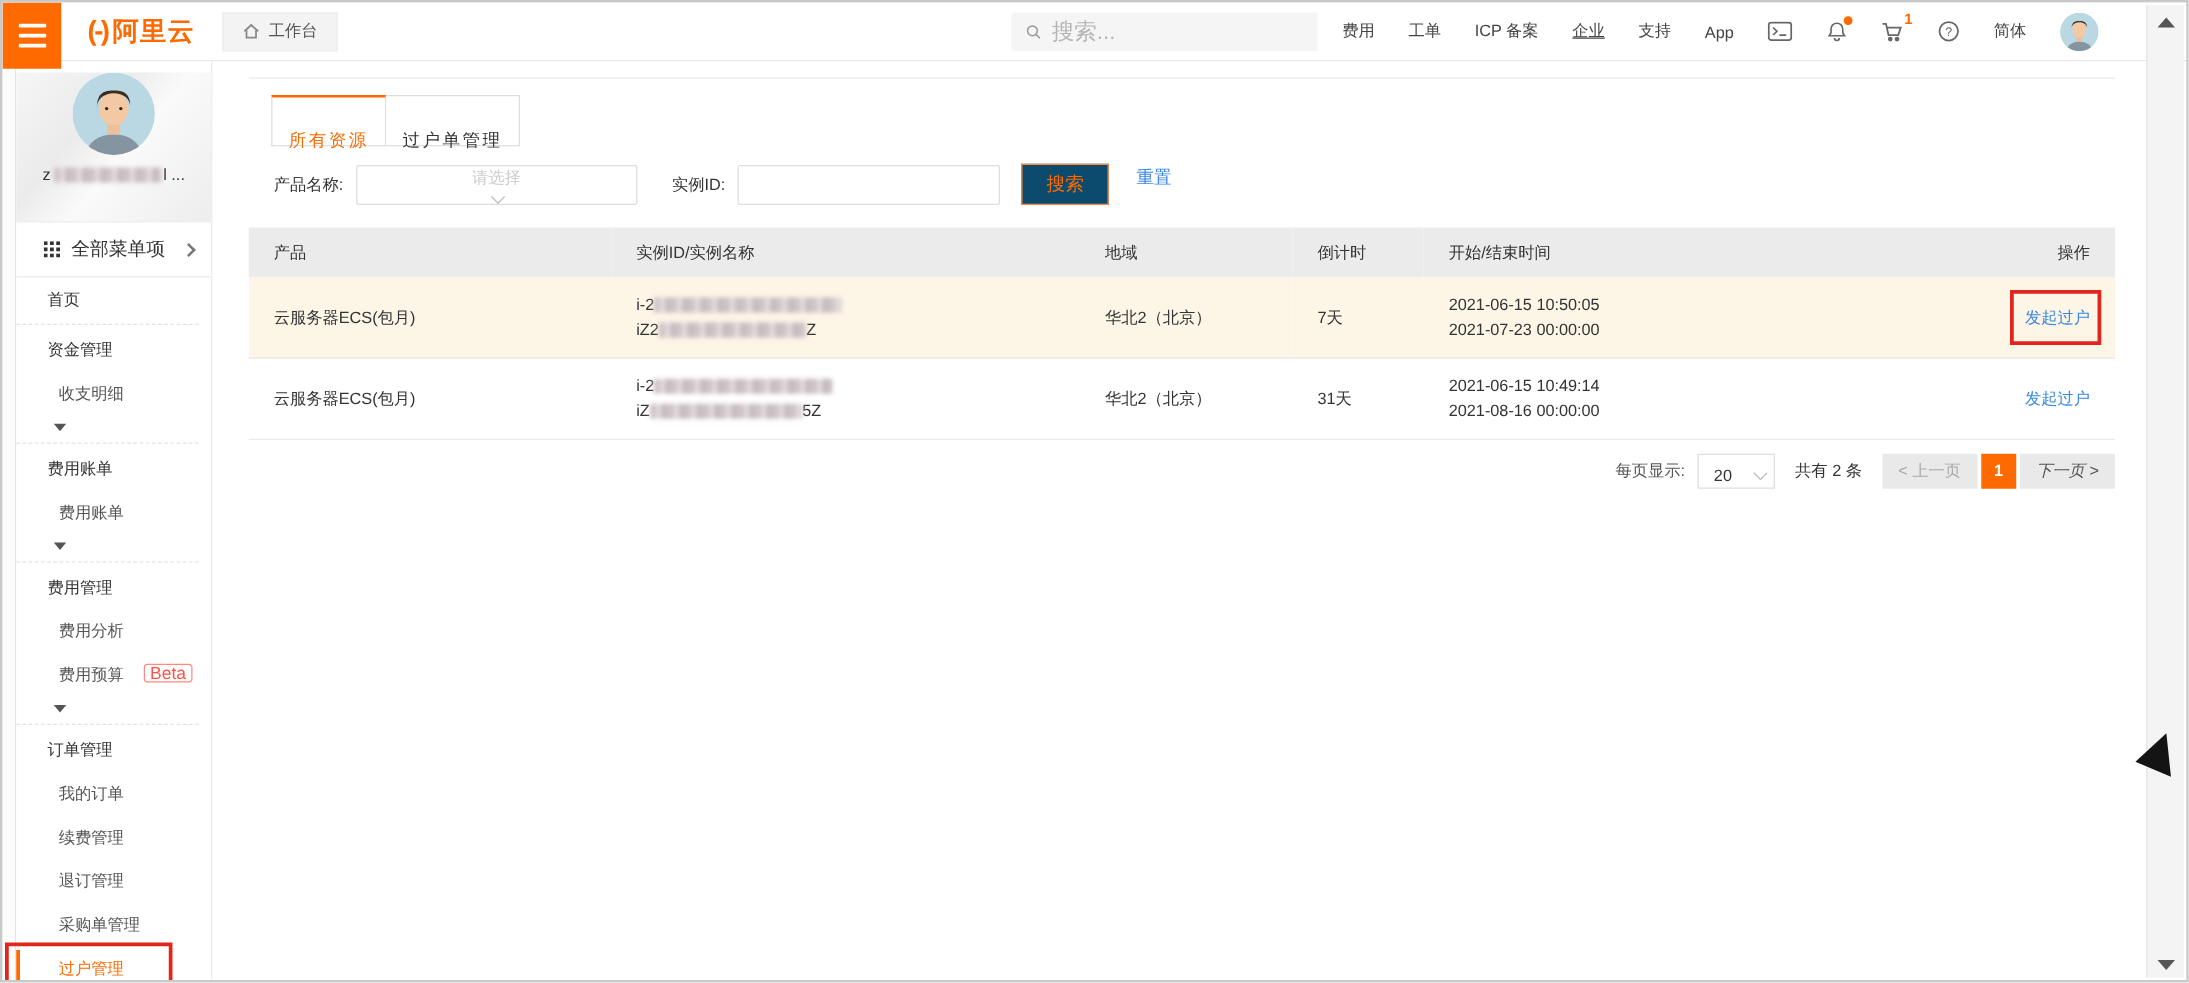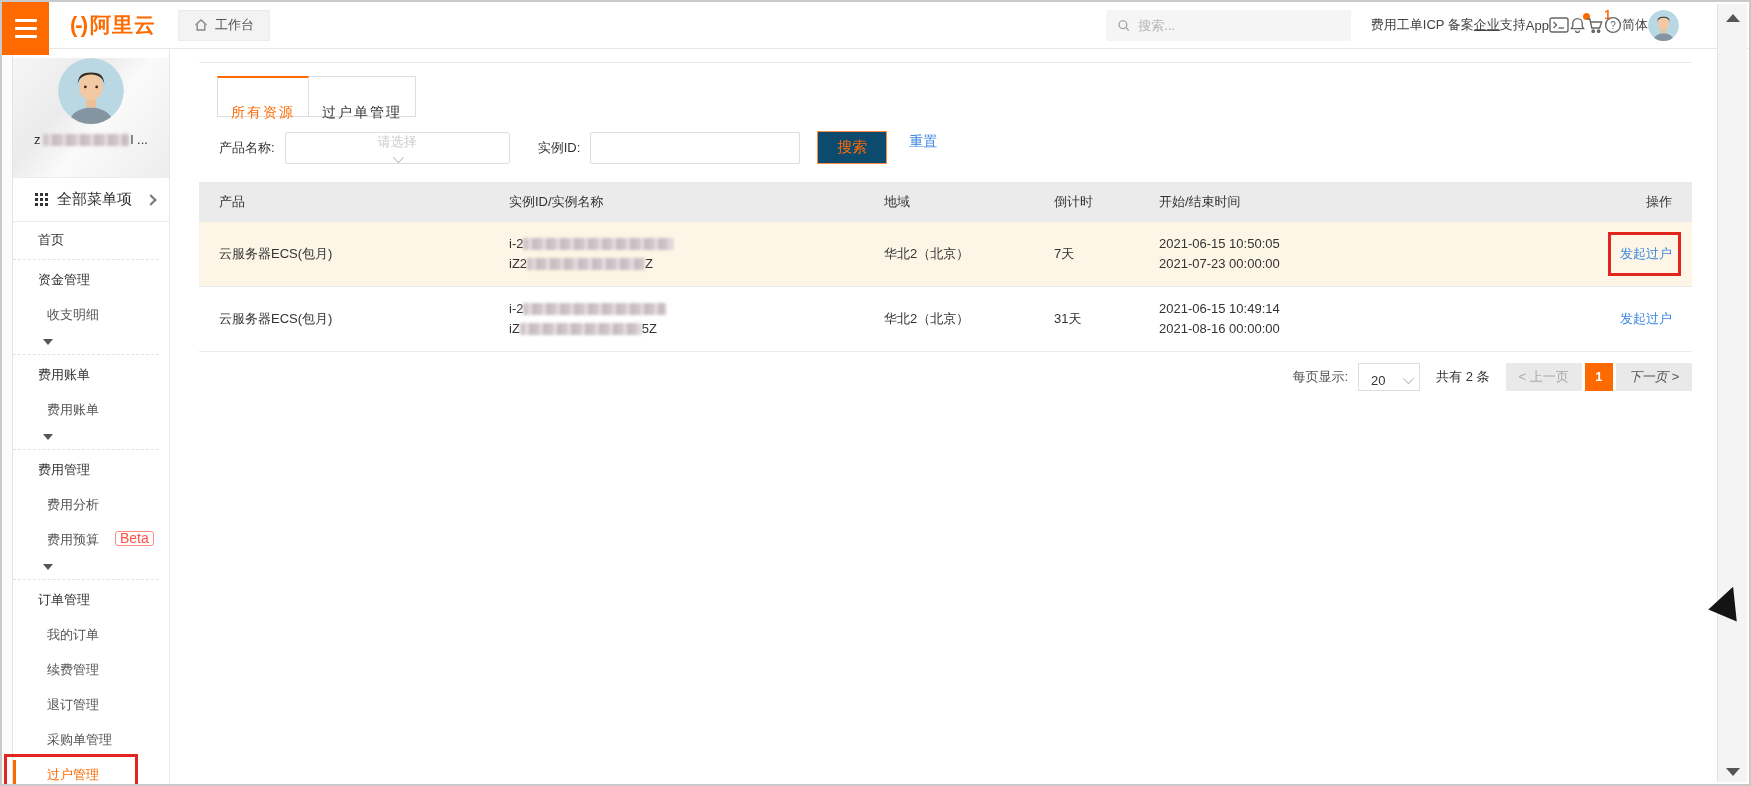--- a/index.html
+++ b/index.html
@@ -20,24 +20,24 @@
   .logo { display:flex; align-items:baseline; color:#ff6a00; font-weight:bold; margin-left:8px;
           white-space:nowrap; }
   .logo .mark { font-size:22px; font-weight:900; letter-spacing:-2px; margin-right:4px; }
   .logo .word { font-size:21px; letter-spacing:1px; }
   .wb-tab { margin-left:22px; height:31px; background:#f3f3f3; border:1px solid #ececec;
             display:flex; align-items:center; gap:7px; padding:0 15px; font-size:13px; color:#555;
             cursor:pointer; white-space:nowrap; }
   .spacer { flex:1; }
   .searchbox { width:245px; height:31px; background:#f5f5f5; border-radius:2px;
                display:flex; align-items:center; gap:8px; padding:0 11px; margin-right:20px; }
-  .searchbox input { border:0; outline:0; background:transparent; font-size:13px; color:#666;
+  .searchbox input { border:0; outline:0; background:transparent; font-size:18px; color:#666;
                      width:100%; font-family:inherit; }
   .searchbox input::placeholder { color:#b5b5b5; }
-  .toplinks { display:flex; align-items:center; font-size:13px; color:#444;
+  .toplinks { display:flex; align-items:center; gap:27px; font-size:13px; color:#444;
               white-space:nowrap; }
   .toplinks .lnk { cursor:pointer; }
   .toplinks .lnk.u { text-decoration:underline; }
   .ticon { position:relative; display:inline-flex; align-items:center; cursor:pointer; }
   .ticon svg { stroke:#666; fill:none; stroke-width:1.4; }
   .dot { position:absolute; top:-3px; right:-4px; width:7px; height:7px; background:#ff6a00;
          border-radius:50%; }
   .cart-badge { position:absolute; top:-9px; right:-7px; color:#ff6a00; font-size:12px;
                 font-weight:bold; }
   .avatar-sm { width:31px; height:31px; border-radius:50%; overflow:hidden; cursor:pointer;

